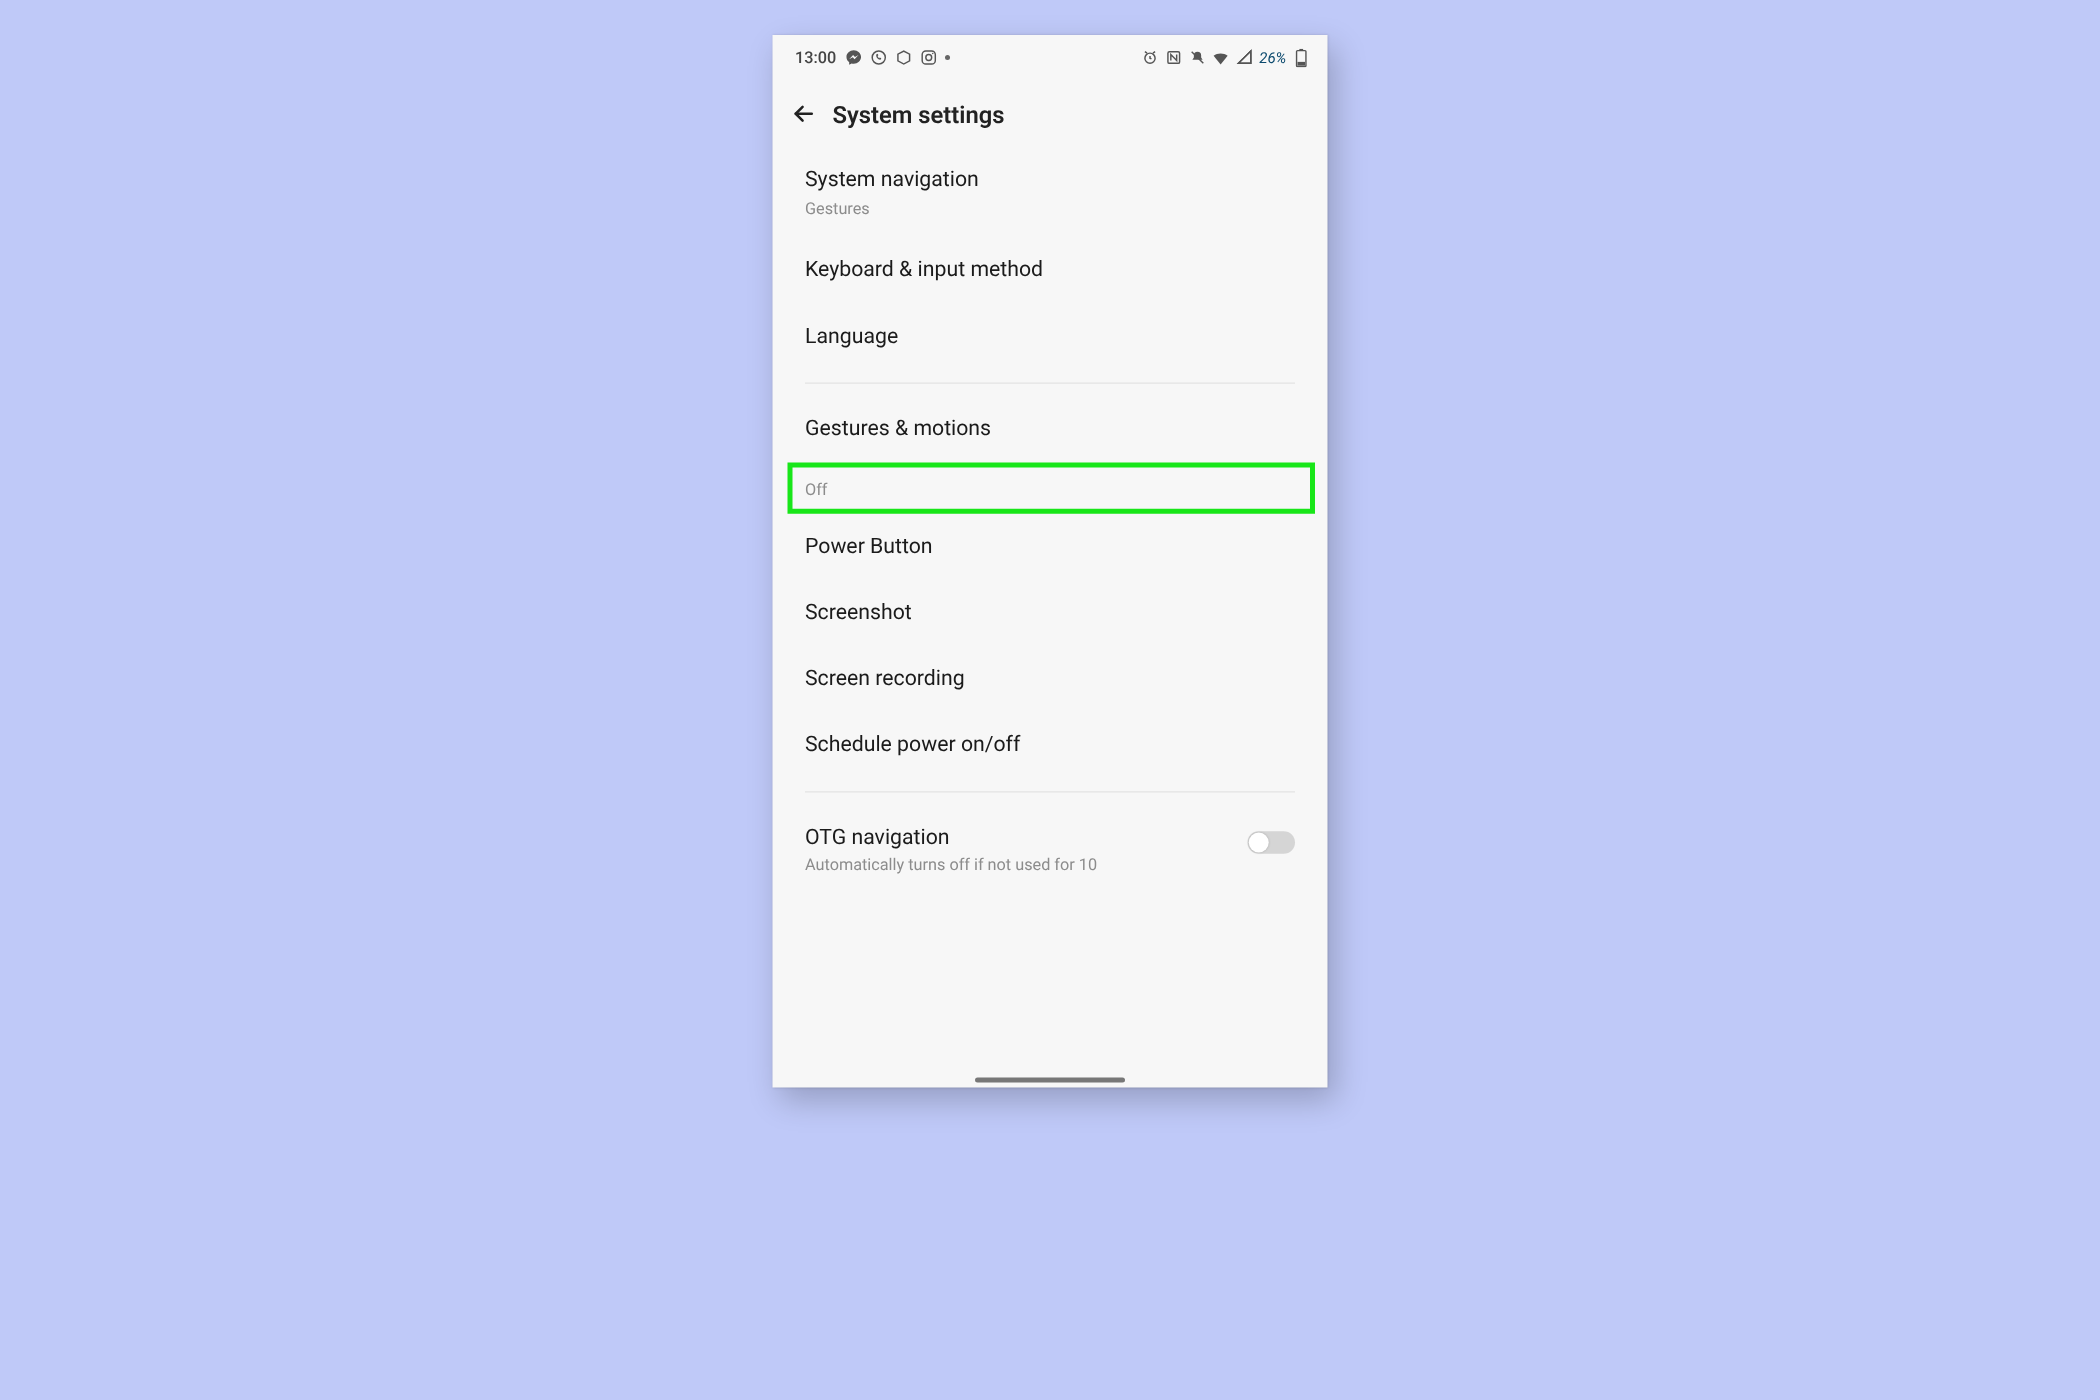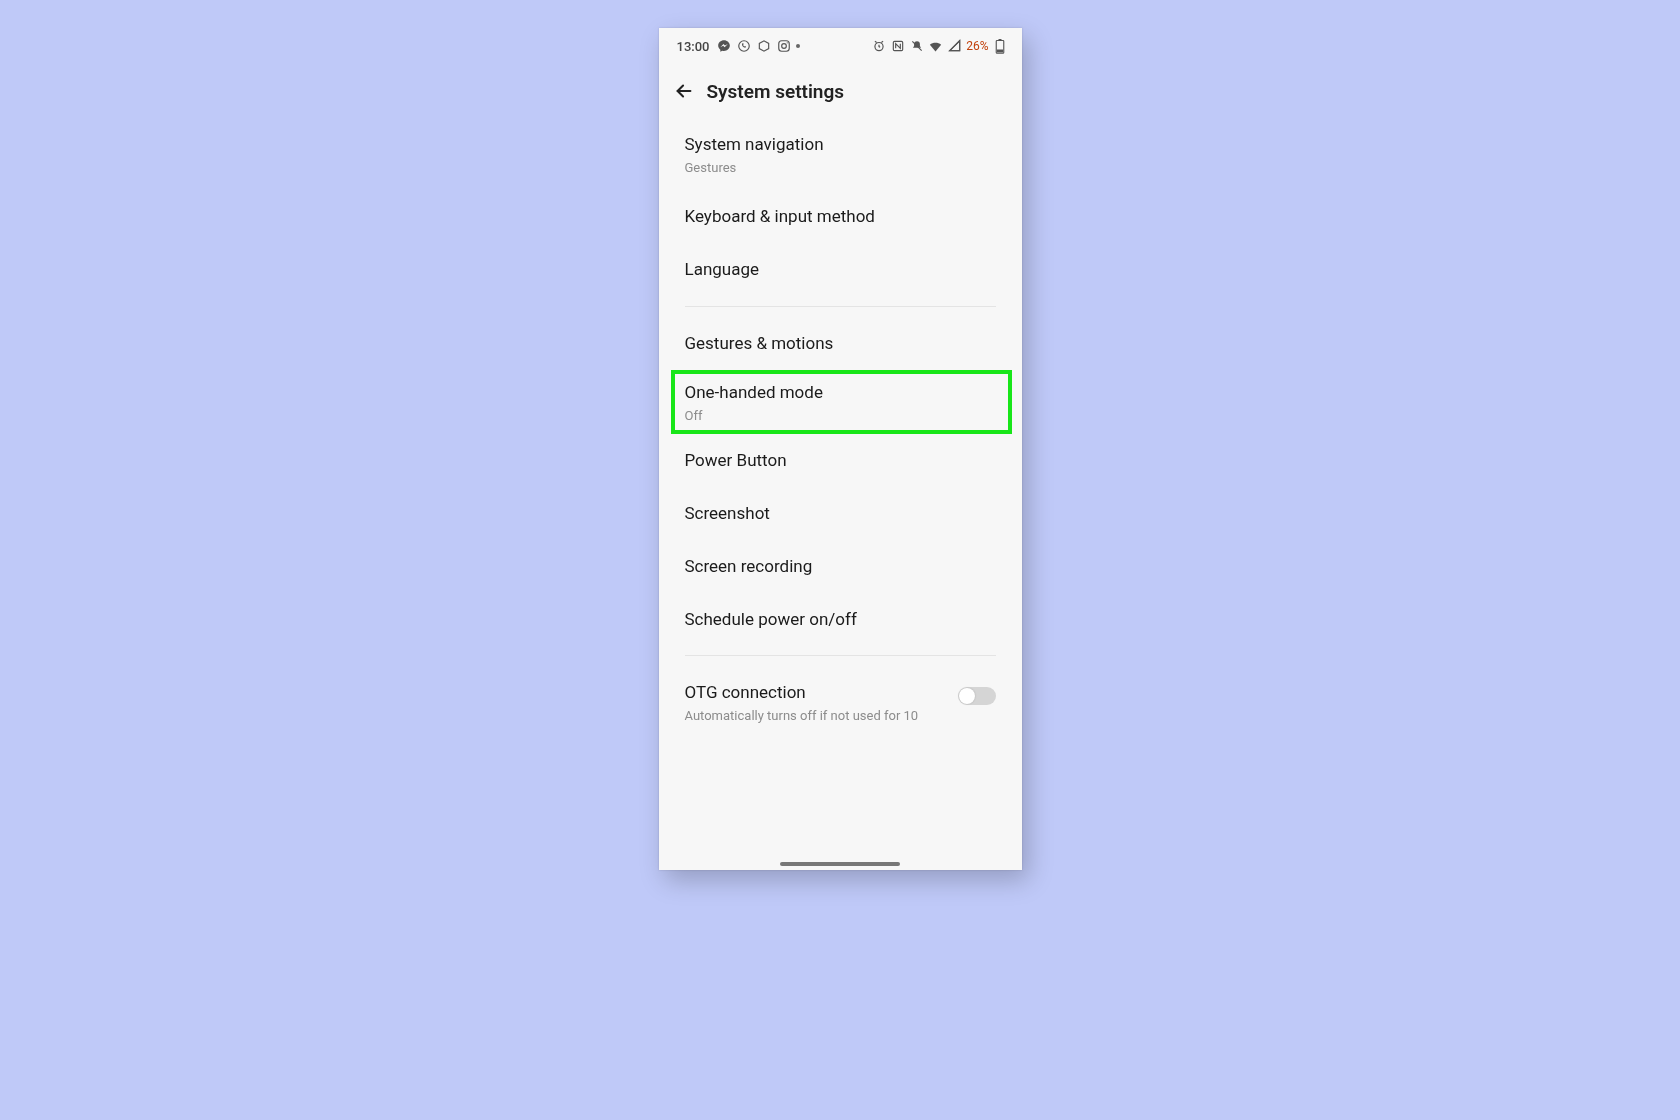--- a/index.html
+++ b/index.html
@@ -6,21 +6,21 @@
   html, body { width: 1680px; height: 1120px; }
   body {
     background: #bfc9f8;
     font-family: -apple-system, BlinkMacSystemFont, "Segoe UI", Roboto, sans-serif;
     display: flex;
     justify-content: center;
     align-items: flex-start;
     padding-top: 28px;
   }
   .phone {
-    width: 363px;
+    width: 444px;
     height: 842px;
     background: #f7f7f7;
     position: relative;
     box-shadow: 6px 10px 24px rgba(0,0,0,0.22), 0 0 2px rgba(0,0,0,0.15);
     overflow: hidden;
   }
   
   .statusbar {
     height: 36px;
     display: flex;
@@ -29,21 +29,21 @@
     padding: 0 14px 0 18px;
     color: #555;
     font-size: 13px;
   }
   .sb-left, .sb-right { display: flex; align-items: center; gap: 5px; }
   .sb-right { gap: 4px; }
   .sb-time { font-weight: 500; color:#444; margin-right:2px;}
   .sb-ic { width:15px; height:15px; display:inline-flex; align-items:center; justify-content:center;}
   .sb-ic svg, .sb-ic span { display:block; }
   .sb-dot { width:4px; height:4px; background:#666; border-radius:50%; }
-  .sb-batt-txt { font-size:12px; color:#c2410c;}
+  .sb-batt-txt { font-size:12px; color:#0c4a6e;font-style:italic;}
   
   .header {
     height: 54px;
     display:flex;
     align-items:center;
     padding: 0 12px;
     gap: 10px;
   }
   .back-btn { width:26px; height:26px; display:flex; align-items:center; justify-content:center; cursor:pointer;}
   .header-title { font-size:19px; font-weight:600; color:#222; }
@@ -177,21 +177,20 @@
 
 
     <div class="divider"></div>
 
 
     <div class="item">
       <div class="item-title">Gestures &amp; motions</div>
     </div>
 
     <div class="item highlight">
-      <div class="item-title">One-handed mode</div>
       <div class="item-sub">Off</div>
     </div>
 
     <div class="item">
       <div class="item-title">Power Button</div>
     </div>
 
     <div class="item">
       <div class="item-title">Screenshot</div>
     </div>
@@ -201,21 +200,21 @@
     </div>
 
     <div class="item">
       <div class="item-title">Schedule power on/off</div>
     </div>
 
     <div class="divider"></div>
 
     <div class="item toggle-item">
       <div class="toggle-text">
-        <div class="item-title">OTG connection</div>
+        <div class="item-title">OTG navigation</div>
         <div class="item-sub">Automatically turns off if not used for 10</div>
       </div>
       <div class="toggle"></div>
     </div>
 
   </div>
 
   <div class="gesture-bar"></div>
 </div>
 

